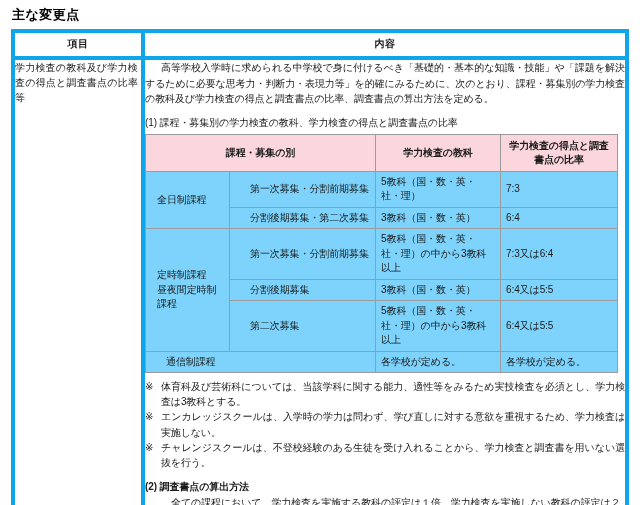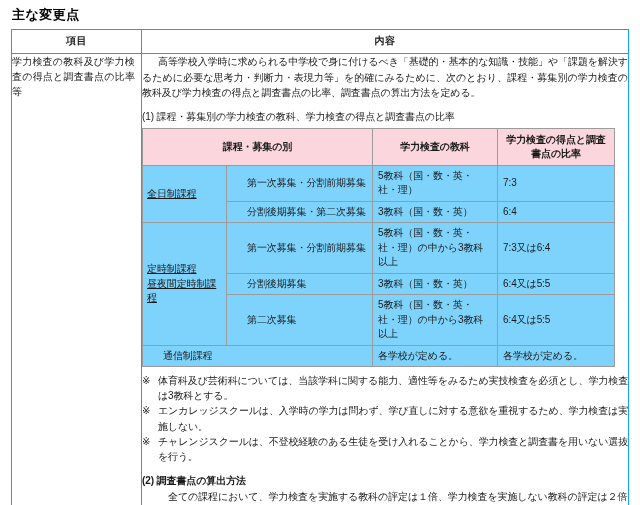--- a/index.html
+++ b/index.html
@@ -39,21 +39,21 @@
   .outer-table {
     position: absolute;
     left: 11px;
     top: 29px;
     width: 618px;
     border-collapse: collapse;
     table-layout: fixed;
     background: #fff;
   }
   .outer-table td, .outer-table th {
-    border: 1px solid #0ea5e9;
+    border: 4px solid #0ea5e9;
     vertical-align: top;
     padding: 0;
   }
   .outer-table th {
     font-weight: bold;
     font-size: 10px;
     text-align: center;
     padding: 4px 0 5px;
     letter-spacing: 0.5px;
     background: #fff;
@@ -127,22 +127,21 @@
     padding: 4px 4px;
     line-height: 14px;
   }
   .c-kind    { width: 84px; }
   .c-boshu   { width: 146px; }
   .c-kyoka   { width: 125px; }
   .c-hiritsu { width: 117px; }
 
   .inner-table td.kind-cell {
     vertical-align: middle;
-    padding-left: 4px;
-    text-decoration: underline;
+    padding-left: 11px;
   }
   .inner-table td.span-cell {
     padding-left: 20px;
   }
 
   
   .notes {
     margin: 6px 0 0 0;
   }
   .note {

